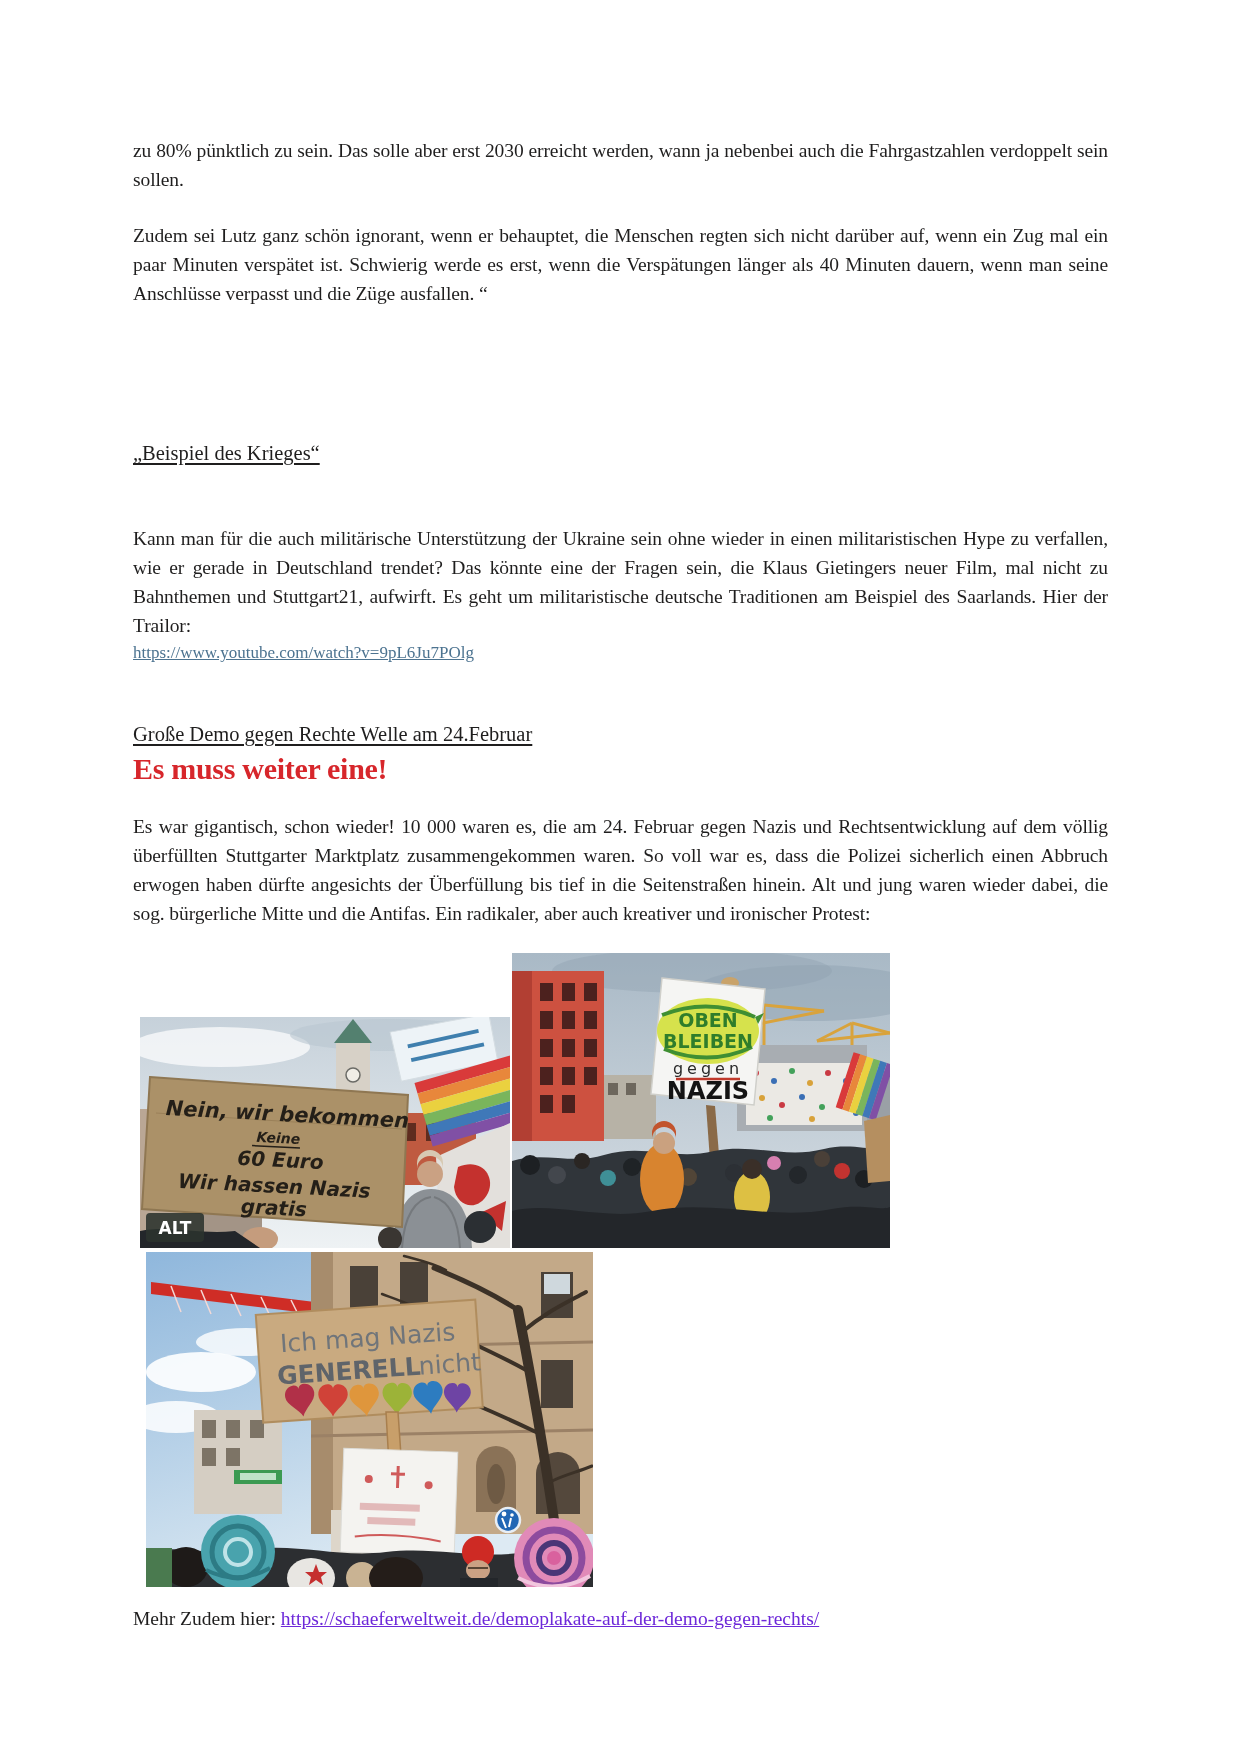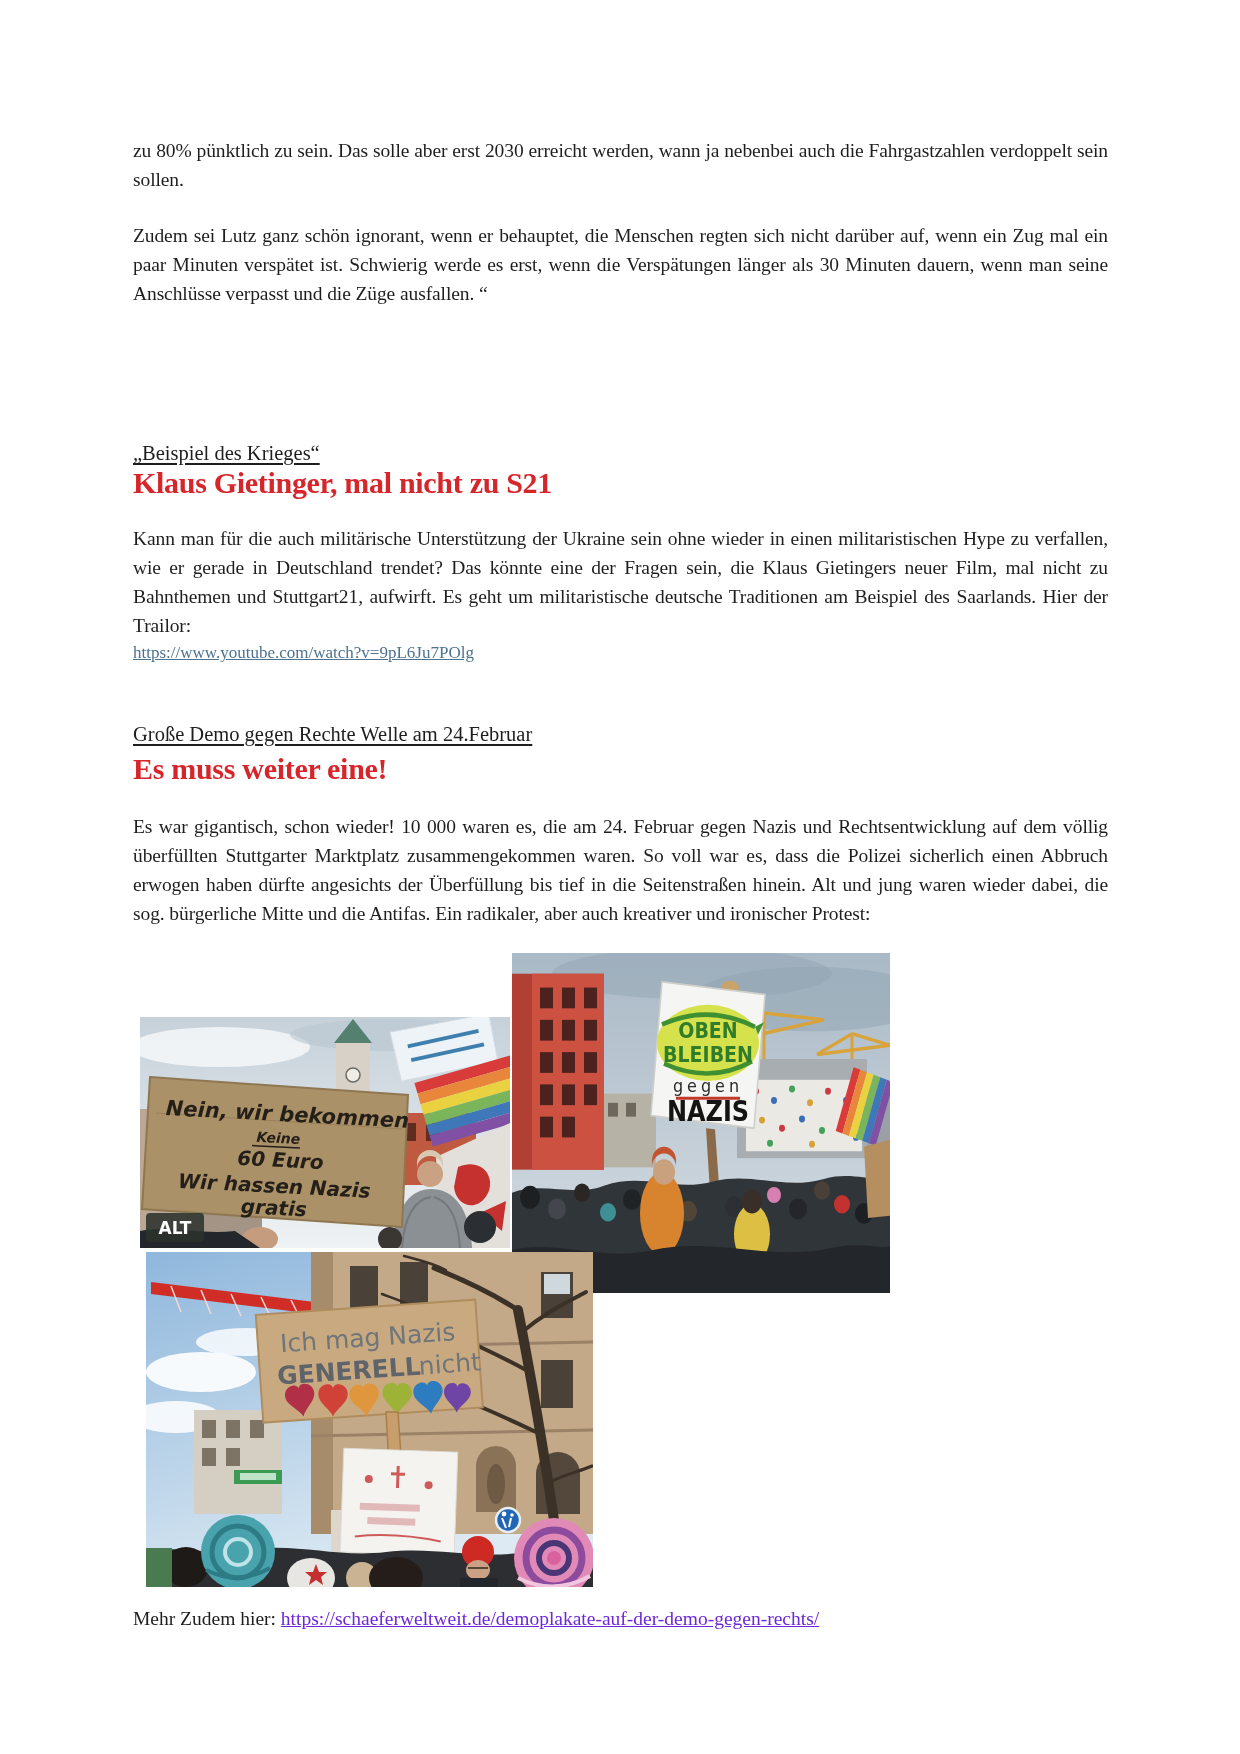--- a/index.html
+++ b/index.html
@@ -16,34 +16,33 @@
   .photo{position:absolute;overflow:hidden;background:#9db0bd;}
   .photo svg{display:block;width:100%;height:100%;}
   a{cursor:pointer;}
 </style>
 </head>
 <body>
 
 <div class="page">
 
   <div class="block para" style="top:136px;">zu 80% pünktlich zu sein. Das solle aber erst 2030 erreicht werden, wann ja nebenbei auch die Fahrgastzahlen verdoppelt sein sollen.</div>
-  <div class="block para" style="top:221px;">Zudem sei Lutz ganz schön ignorant, wenn er behauptet, die Menschen regten sich nicht darüber auf, wenn ein Zug mal ein paar Minuten verspätet ist. Schwierig werde es erst, wenn die Verspätungen länger als 30 Minuten dauern, wenn man seine Anschlüsse verpasst und die Züge ausfallen. “</div>
+  <div class="block para" style="top:221px;">Zudem sei Lutz ganz schön ignorant, wenn er behauptet, die Menschen regten sich nicht darüber auf, wenn ein Zug mal ein paar Minuten verspätet ist. Schwierig werde es erst, wenn die Verspätungen länger als 40 Minuten dauern, wenn man seine Anschlüsse verpasst und die Züge ausfallen. “</div>
 
   <div class="block kicker" style="top:442px;">„Beispiel des Krieges“</div>
-  <div class="block title" style="top:466px;">Klaus Gietinger, mal nicht zu S21</div>
   <div class="block para" style="top:524px;">Kann man für die auch militärische Unterstützung der Ukraine sein ohne wieder in einen militaristischen Hype zu verfallen, wie er gerade in Deutschland trendet? Das könnte eine der Fragen sein, die Klaus Gietingers neuer Film, mal nicht zu Bahnthemen und Stuttgart21, aufwirft. Es geht um militaristische deutsche Traditionen am Beispiel des Saarlands. Hier der Trailor:</div>
   <div class="block smalllink" style="top:643px;">
     <a>https://www.youtube.com/watch?v=9pL6Ju7POlg</a>
   </div>
 
   <div class="block kicker" style="top:723px;">Große Demo gegen Rechte Welle am 24.Februar</div>
   <div class="block title" style="top:752px;">Es muss weiter eine!</div>
   <div class="block para" style="top:812px;">Es war gigantisch, schon wieder! 10 000 waren es, die am 24. Februar gegen Nazis und Rechtsentwicklung auf dem völlig überfüllten Stuttgarter Marktplatz zusammengekommen waren. So voll war es, dass die Polizei sicherlich einen Abbruch erwogen haben dürfte angesichts der Überfüllung bis tief in die Seitenstraßen hinein. Alt und jung waren wieder dabei, die sog. bürgerliche Mitte und die Antifas. Ein radikaler, aber auch kreativer und ironischer Protest:</div>
 
-  <div class="photo" style="left:512px;top:953px;width:378px;height:340px;">
+  <div class="photo" style="left:512px;top:953px;width:378px;height:295px;">
     <svg viewBox="0 0 378 295" preserveAspectRatio="none">
       <defs>
         <linearGradient id="skyB" x1="0" y1="0" x2="0" y2="1">
           <stop offset="0" stop-color="#a9b9c6"></stop>
             <stop offset="1" stop-color="#d8dfe5"></stop>
         </linearGradient>
       </defs>
       <rect x="0" y="0" width="378" height="295" fill="url(#skyB)"></rect>
       <ellipse cx="300" cy="40" rx="120" ry="28" fill="#93a5b4" opacity="0.55"></ellipse>
       <ellipse cx="180" cy="18" rx="140" ry="22" fill="#8fa0ae" opacity="0.4"></ellipse>

